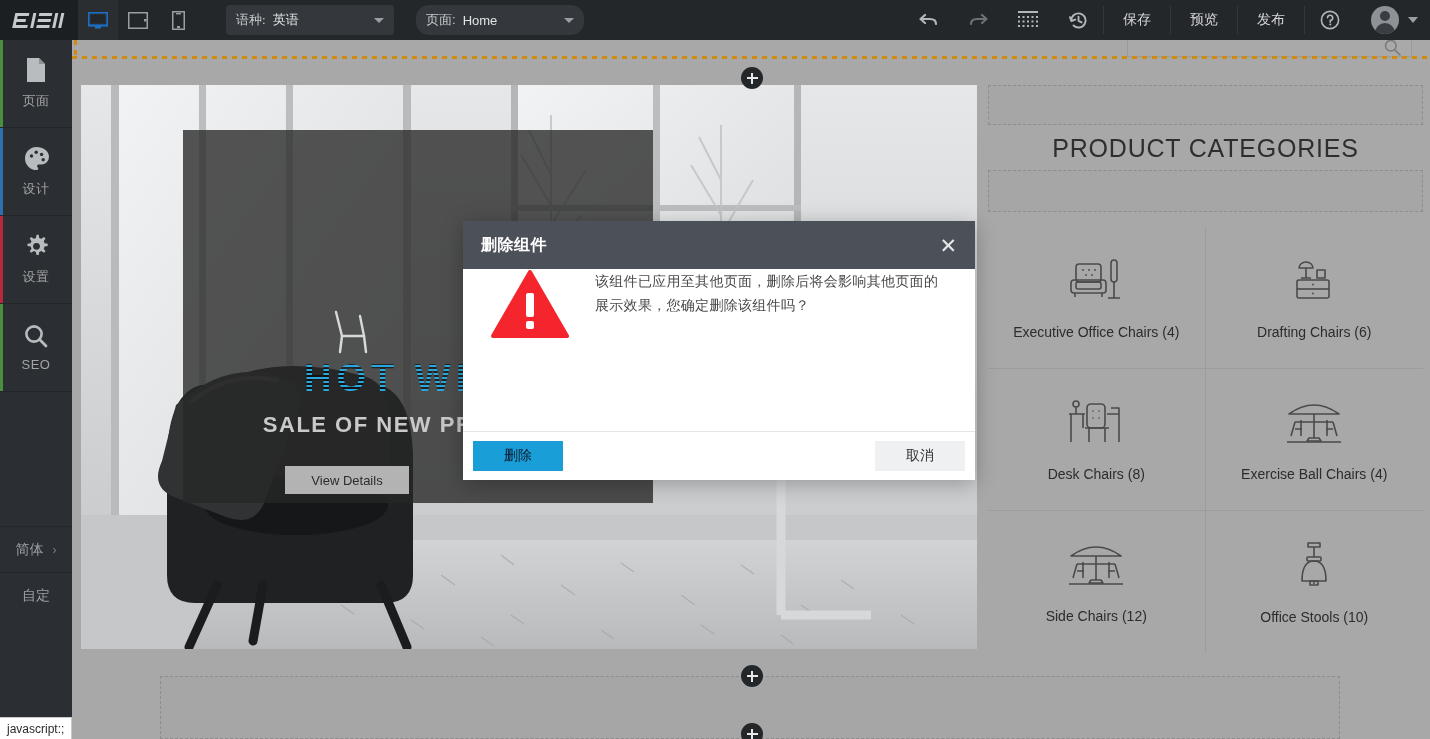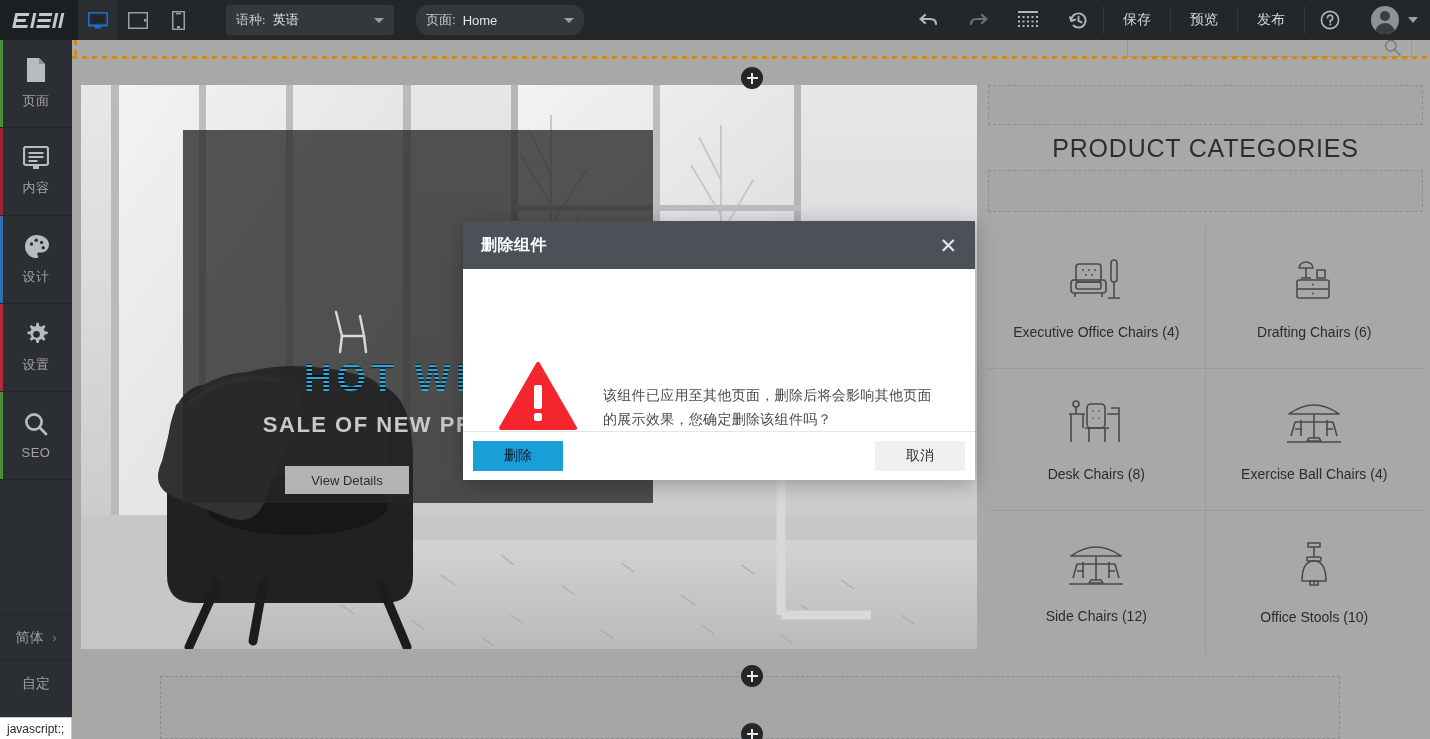--- a/index.html
+++ b/index.html
@@ -266,22 +266,22 @@
     padding: 2px 18px;
   }
   #modal-title {
     color: #ffffff; font-size: 16px; font-weight: 700; letter-spacing: .5px;
   }
   #modal-close {
     margin-left: auto; color: #e4e6e8; font-size: 21px;
     line-height: 1; cursor: pointer; font-weight: 300;
   }
   #modal-body {
-    height: 162px; display: flex; align-items: flex-end;
-    padding: 0 30px 0 36px;
+    height: 162px; display: flex; align-items: flex-start;
+    padding: 0 30px 0 28px;
   }
   #warn-icon { flex: 0 0 auto; margin-right: 26px; }
   #modal-msg {
     font-size: 14px; line-height: 24px; color: #4a4a4a;
     letter-spacing: .3px;
   }
   #modal-footer {
     height: 49px; border-top: 1px solid #e3e5e8;
     display: flex; align-items: center;
     padding: 0 10px 0 10px;
@@ -427,31 +427,20 @@
 
   <div class="sbitem">
     <div class="accent" style="background:#4a8f3c"></div>
     <svg width="22" height="26" viewBox="0 0 22 26">
       <path d="M2 1 L14 1 L20 7 L20 25 L2 25 Z" fill="#b9bcbf"></path>
       <path d="M14 1 L14 7 L20 7 Z" fill="#8d9094"></path>
     </svg>
     <div class="sblabel">页面</div>
   </div>
 
-  <div class="sbitem">
-    <div class="accent" style="background:#9b2335"></div>
-    <svg width="26" height="24" viewBox="0 0 26 24">
-      <rect x="1" y="1" width="24" height="18" rx="2" fill="none" stroke="#b9bcbf" stroke-width="2.2"></rect>
-      <rect x="5.5" y="6" width="15" height="2" fill="#b9bcbf"></rect>
-      <rect x="5.5" y="10" width="15" height="2" fill="#b9bcbf"></rect>
-      <rect x="5.5" y="14" width="9" height="2" fill="#b9bcbf"></rect>
-      <rect x="10" y="20" width="6" height="3" fill="#b9bcbf"></rect>
-    </svg>
-    <div class="sblabel">内容</div>
-  </div>
 
   <div class="sbitem">
     <div class="accent" style="background:#2f6fb0"></div>
     <svg width="25" height="25" viewBox="0 0 25 25">
       <path d="M12.5 1 A11.5 11.5 0 1 0 12.5 24 c2 0 2.2-1.6 1.2-2.6 c-1.1-1.1-.6-2.9 1-2.9 h2.6 A7.7 7.7 0 0 0 25 10.8 C25 4.9 19 1 12.5 1 Z" fill="#b9bcbf"></path>
       <circle cx="7.5" cy="10" r="1.7" fill="#2b2f33"></circle>
       <circle cx="12.2" cy="6.3" r="1.7" fill="#2b2f33"></circle>
       <circle cx="17.6" cy="8.4" r="1.7" fill="#2b2f33"></circle>
       <circle cx="19.2" cy="13.8" r="1.7" fill="#2b2f33"></circle>
     </svg>

